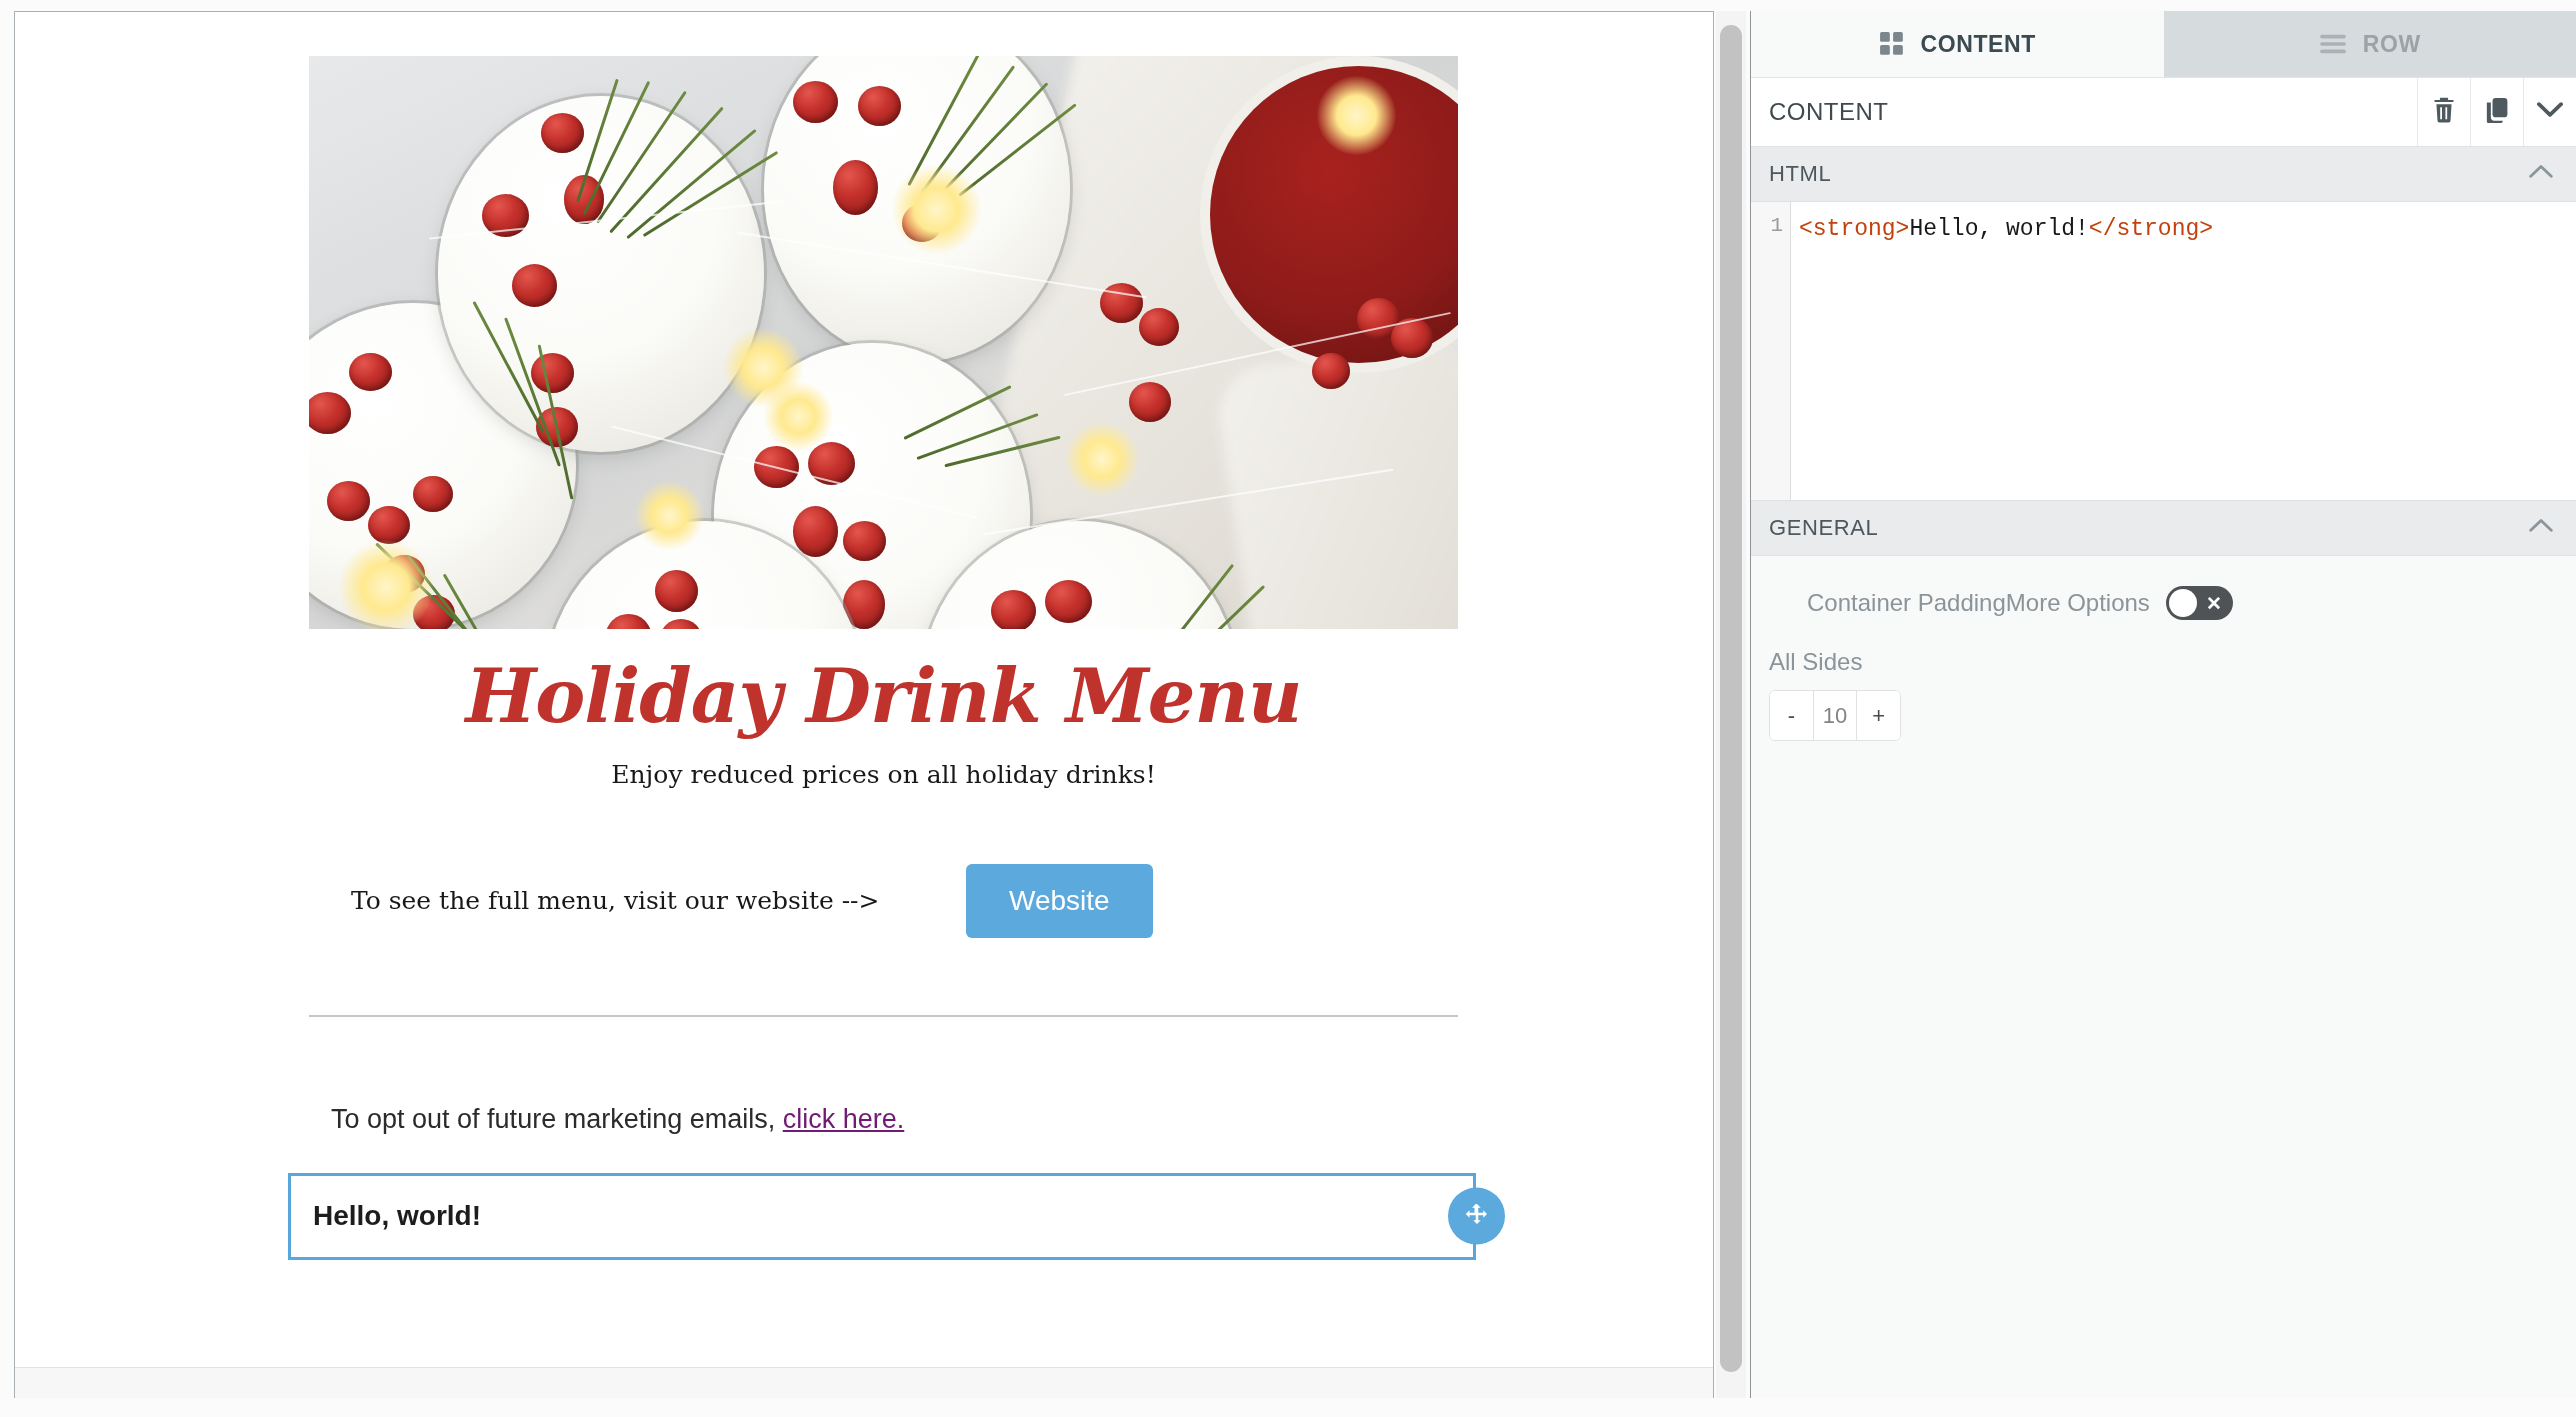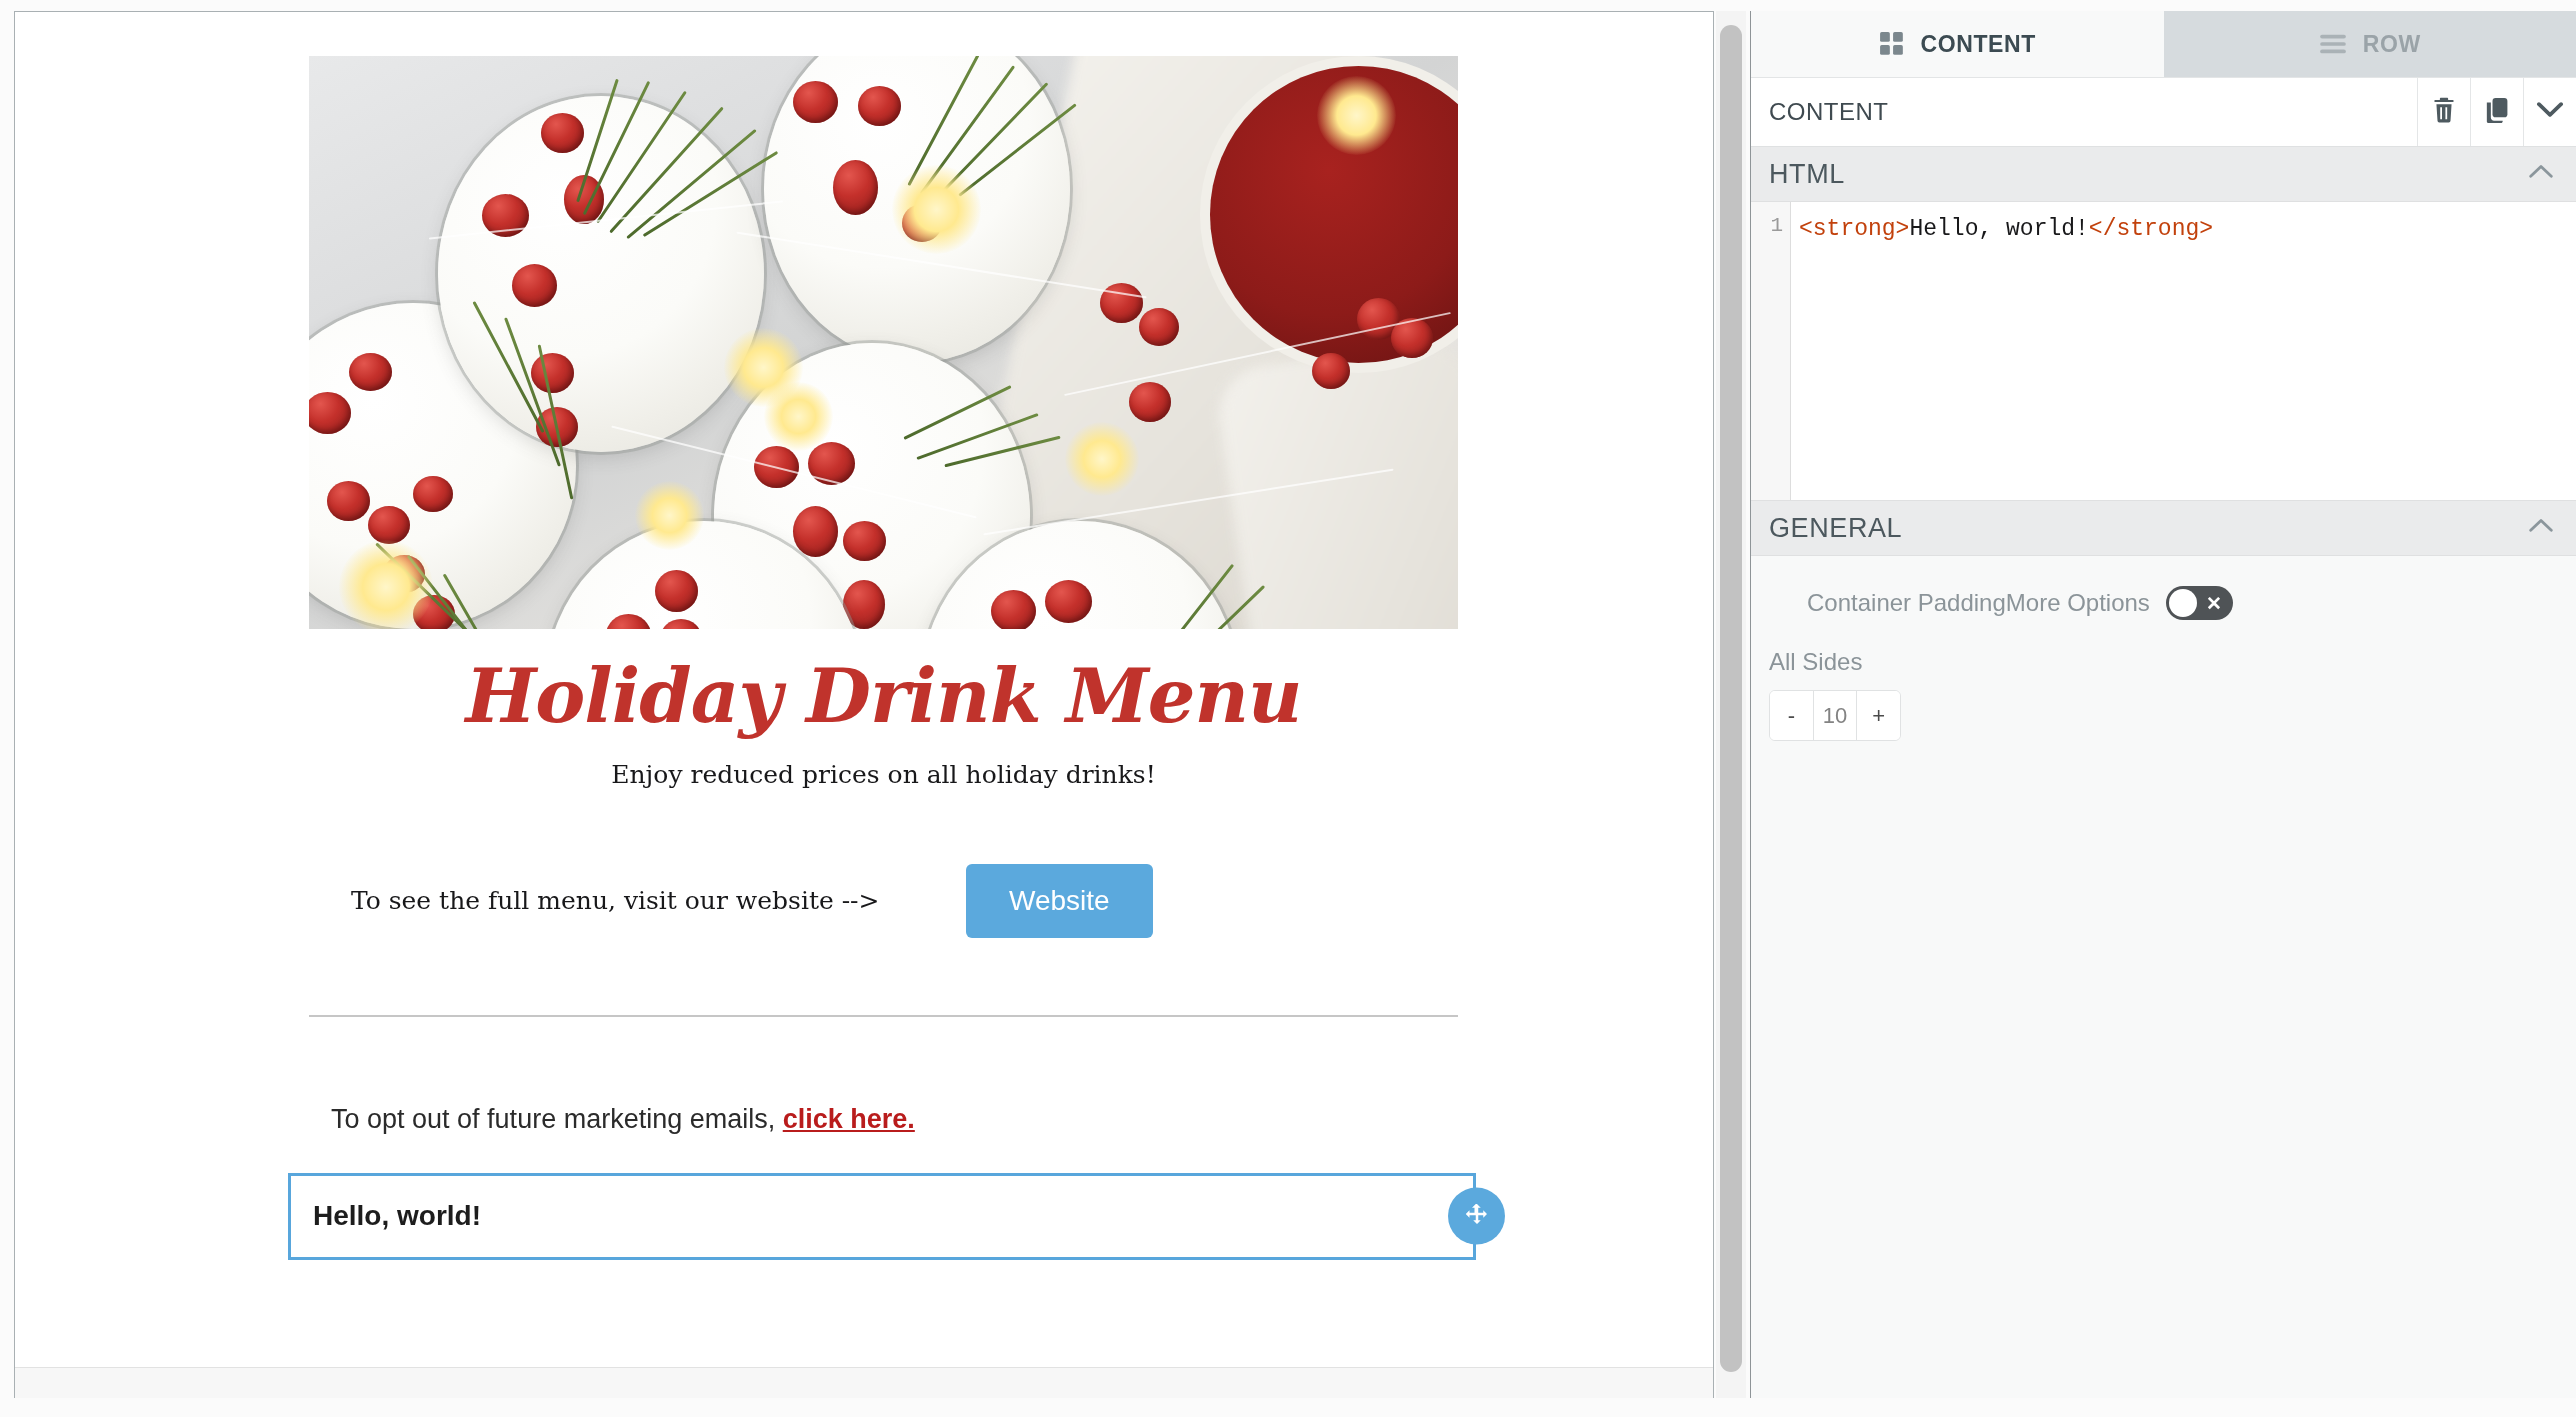--- a/index.html
+++ b/index.html
@@ -169,23 +169,23 @@
     background: #c6c6c6;
   }
 
   #optout-row { padding: 87px 0 0 0; padding-left: 43px; }
   #optout-text {
     font-size: 27px;
     color: #2b2b2b;
     font-family: "Liberation Sans", sans-serif;
   }
   #optout-link {
-    color: #b91c1c;
+    color: #701a75;
     text-decoration: underline;
-    font-weight: bold;
+    font-weight: normal;
     cursor: pointer;
   }
 
   
   #selected-block-row { padding: 38px 0 0 0; }
   #selected-block {
     position: relative;
     margin-left: 0px;
     width: 1188px;
     height: 87px;
@@ -298,21 +298,21 @@
     display: flex;
     align-items: center;
     justify-content: space-between;
     height: 55px;
     padding: 0 22px 0 18px;
     background: #eaebec;
     border-bottom: 1px solid #dfe0e1;
     cursor: pointer;
   }
   .section-header-label {
-    font-size: 27px;
+    font-size: 22px;
     color: #4c585e;
     letter-spacing: 0.6px;
   }
 
   
   #code-editor {
     position: relative;
     height: 299px;
     background: #ffffff;
     border-bottom: 1px solid #dfe0e1;

